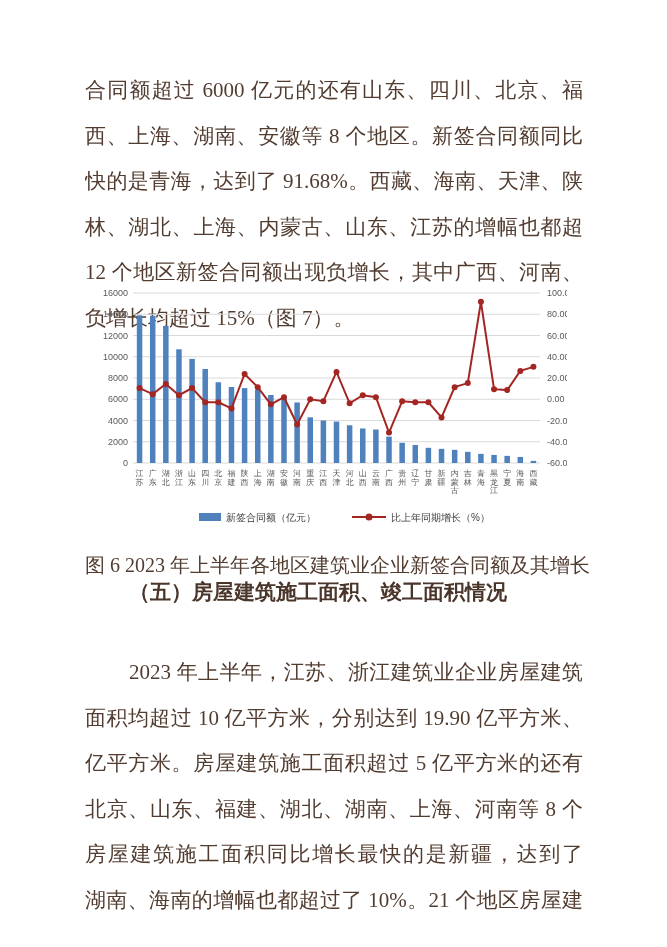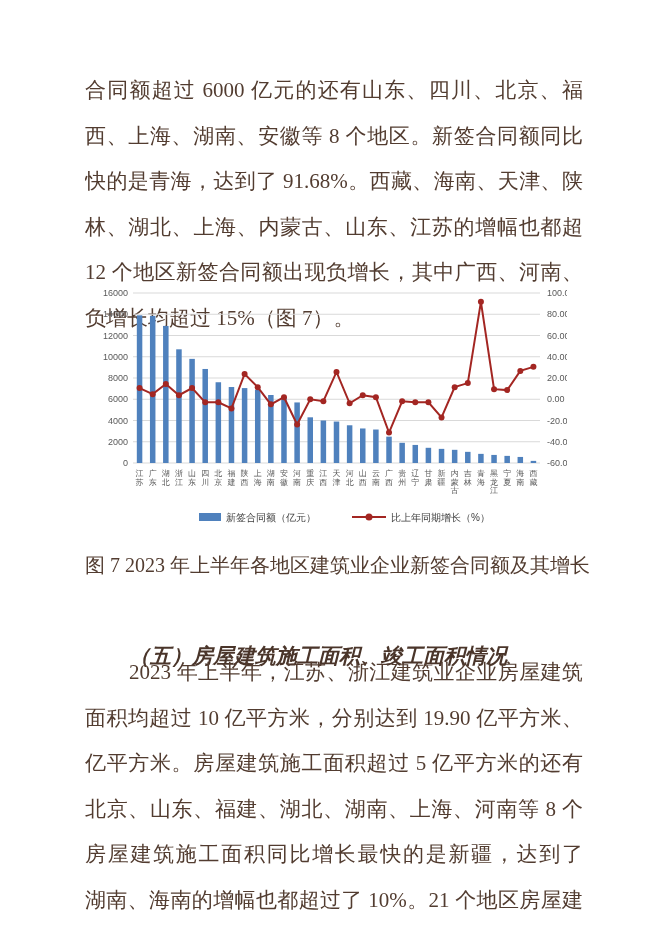--- a/index.html
+++ b/index.html
@@ -157,23 +157,23 @@
         <text x="423.30645161290323" y="188" text-anchor="middle" font-size="8" fill="#595959"><tspan x="423.30645161290323" dy="0">海</tspan><tspan x="423.30645161290323" dy="8.5">南</tspan></text>
         <text x="436.43548387096774" y="188" text-anchor="middle" font-size="8" fill="#595959"><tspan x="436.43548387096774" dy="0">西</tspan><tspan x="436.43548387096774" dy="8.5">藏</tspan></text>
         <rect x="102" y="225" width="22" height="8" fill="#4f81bd"></rect>
         <text x="129" y="233" font-size="10" fill="#404040">新签合同额（亿元）</text>
         <line x1="255" y1="229" x2="289" y2="229" stroke="#a32622" stroke-width="2"></line>
         <circle cx="272" cy="229" r="3.5" fill="#a32622"></circle>
         <text x="294" y="233" font-size="10" fill="#404040">比上年同期增长（%）</text>
       </svg>
   </div>
 
-  <div class="caption" style="top:543px;">图 7 2023 年上半年各地区建筑业企业新签合同额及其增长</div>
+  <div class="caption" style="top:543px;">图 6 2023 年上半年各地区建筑业企业新签合同额及其增长</div>
 
-  <div class="heading" style="top:642px;font-style:italic;">（五）房屋建筑施工面积、竣工面积情况</div>
+  <div class="heading" style="top:578px;">（五）房屋建筑施工面积、竣工面积情况</div>
 
   <div class="para" style="top:650px;">
       <div class="tline indent">2023 年上半年，江苏、浙江建筑业企业房屋建筑施工</div>
       <div class="tline">面积均超过 10 亿平方米，分别达到 19.90 亿平方米、14.27</div>
       <div class="tline">亿平方米。房屋建筑施工面积超过 5 亿平方米的还有广东、</div>
       <div class="tline">北京、山东、福建、湖北、湖南、上海、河南等 8 个地区。</div>
       <div class="tline">房屋建筑施工面积同比增长最快的是新疆，达到了 19.10%，</div>
       <div class="tline">湖南、海南的增幅也都超过了 10%。21 个地区房屋建筑施工</div>
     </div>
 

